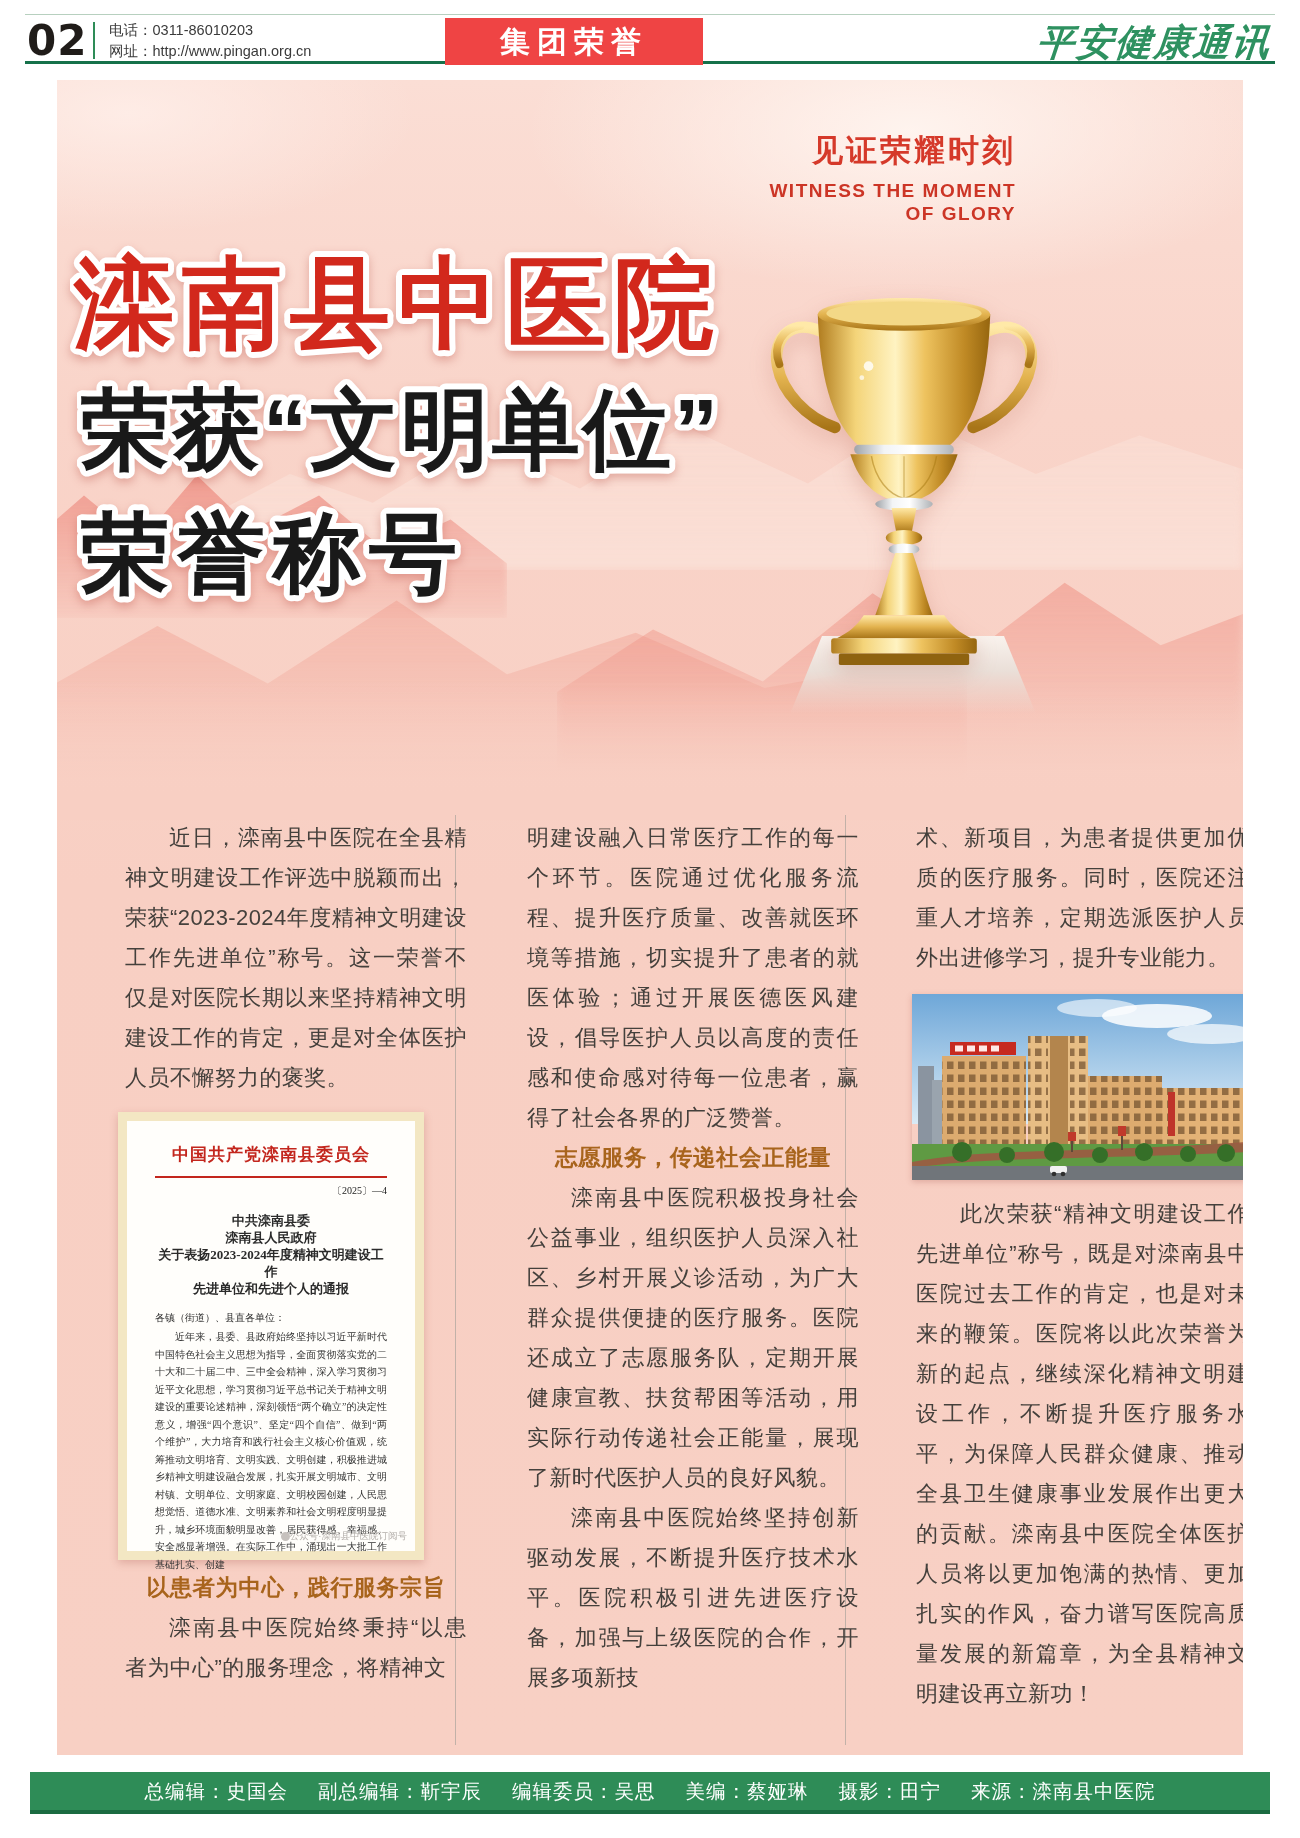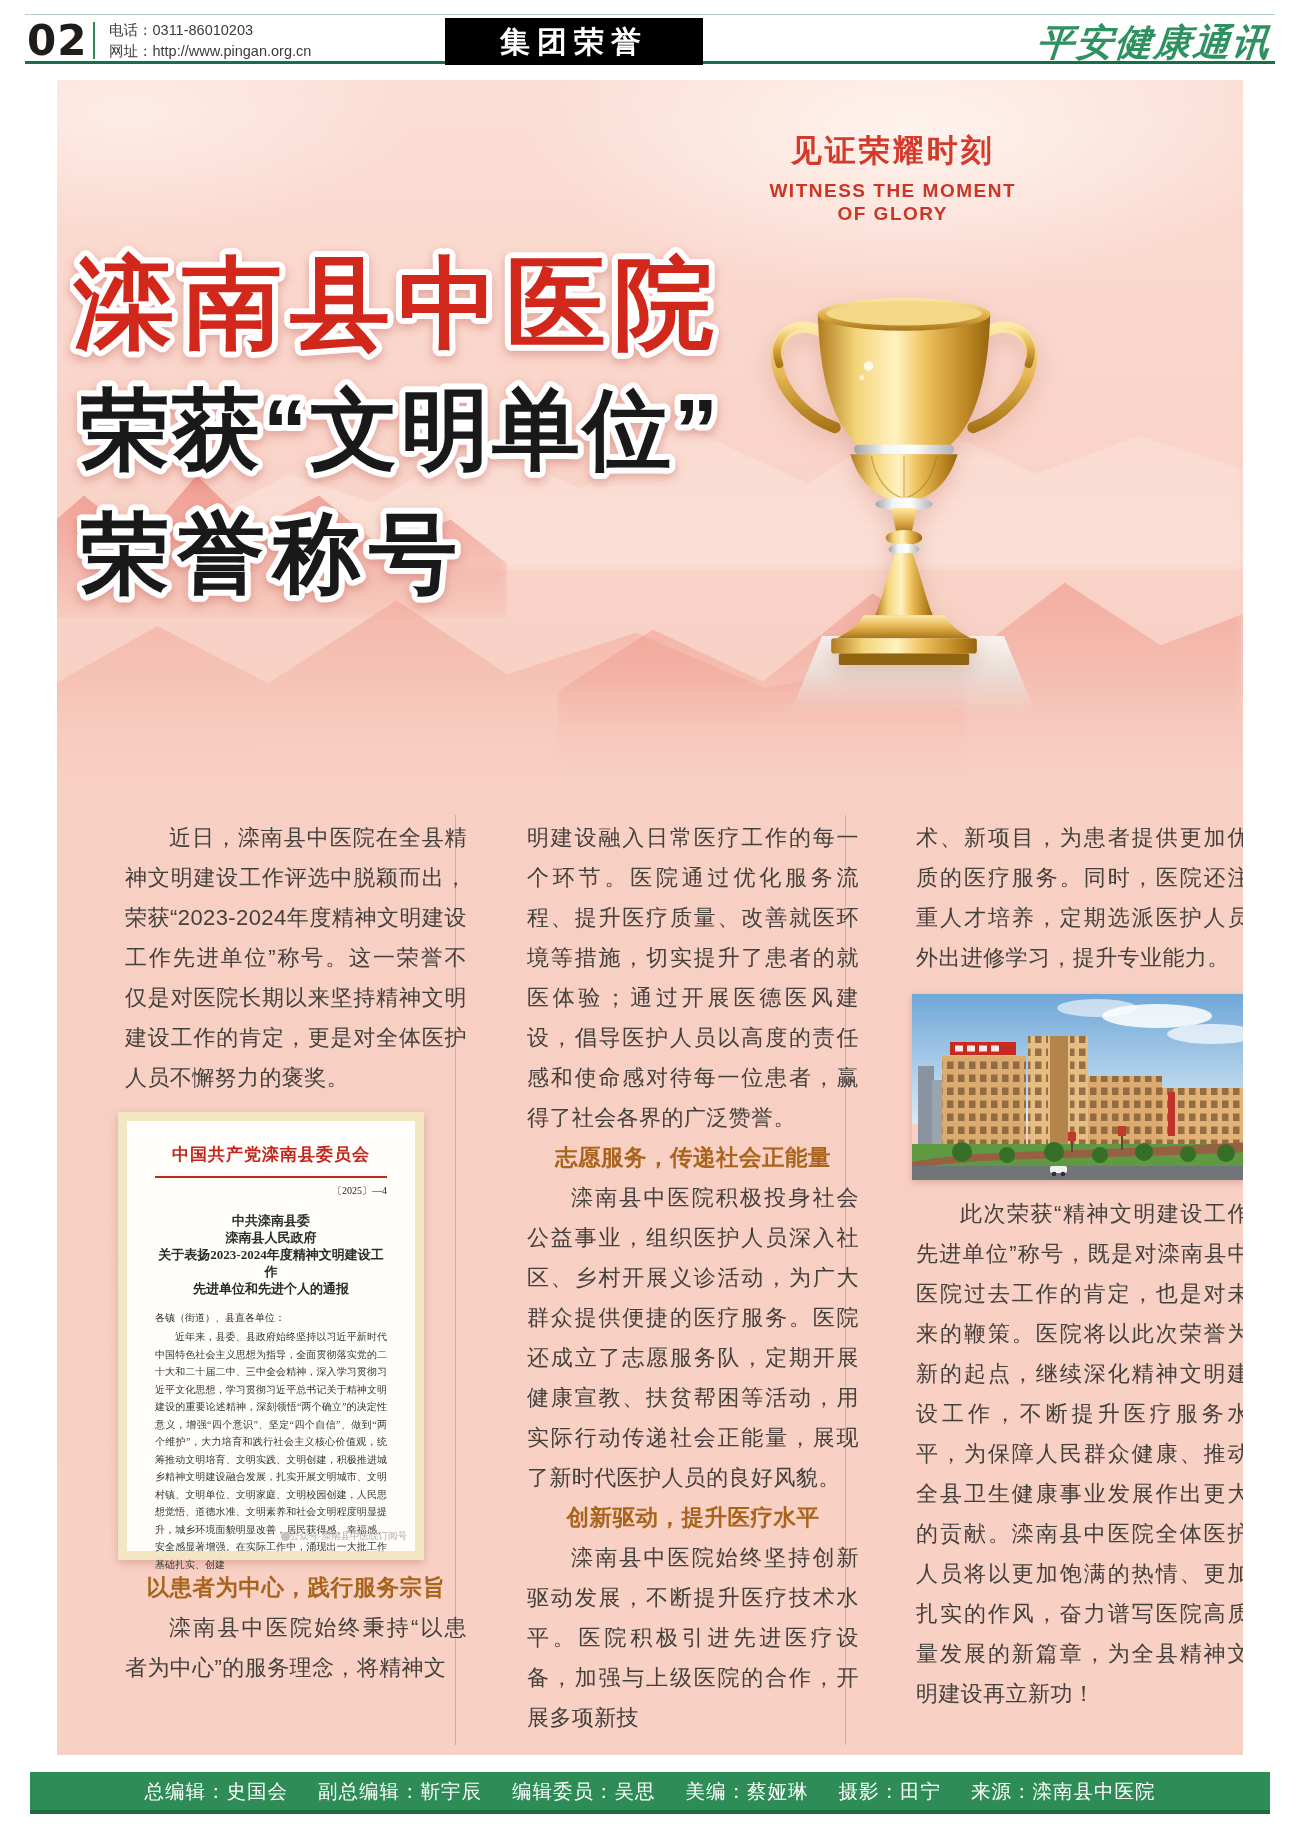--- a/index.html
+++ b/index.html
@@ -7,21 +7,21 @@
   .page { position:relative; width:1300px; height:1838px; background:#fff; overflow:hidden;
           font-family:"Liberation Sans", sans-serif; }
 
   
   .header { position:absolute; left:25px; top:14px; width:1250px; height:50px;
             border-top:1px solid #b7d0bf; border-bottom:3px solid #15714a; }
   .pageno { position:absolute; left:2px; top:1px; font-size:42px; font-weight:900; color:#201c19;
             font-family:"DejaVu Sans", sans-serif; letter-spacing:1px; }
   .pagediv { position:absolute; left:68px; top:7px; width:2px; height:37px; background:#2e8c57; }
   .contact { position:absolute; left:84px; top:5px; font-size:14.5px; color:#3a3a3a; line-height:21px; }
-  .badge { position:absolute; left:420px; top:3px; width:258px; height:47px; background:#000000;
+  .badge { position:absolute; left:420px; top:3px; width:258px; height:47px; background:#ef4444;
            color:#fff; font-size:30px; font-weight:700; letter-spacing:7px; text-align:center; line-height:47px; }
   .masthead { position:absolute; right:4px; top:3px; font-size:37px; font-weight:700; color:#2e9160;
               font-family:"Liberation Serif", serif; font-style:italic; transform:skewX(-5deg);
               letter-spacing:2px; }
 
   
   .poster { position:absolute; left:57px; top:80px; width:1186px; height:1675px; overflow:hidden;
     background:
       radial-gradient(ellipse 620px 260px at 72% 3%, rgba(255,246,241,.9) 0%, rgba(255,246,241,0) 62%),
       radial-gradient(ellipse 480px 200px at 6% 2%, rgba(255,241,236,.75) 0%, rgba(255,241,236,0) 60%),
@@ -43,21 +43,21 @@
   .m-wash { left:0; top:600px; width:1186px; height:140px;
     background:linear-gradient(180deg, rgba(248,207,195,0), #f8cfc3 82%); }
 
   .pedestal { position:absolute; left:733px; top:556px; width:246px; height:78px;
     clip-path:polygon(13% 0,87% 0,100% 100%,0 100%);
     background:linear-gradient(180deg,#f9f2ed 0%,#eadfd8 45%, rgba(234,223,216,0) 100%); }
 
   .trophy { position:absolute; left:712px; top:198px; width:270px; height:412px;
             filter:drop-shadow(0 8px 10px rgba(180,90,70,.25)); }
 
-  .eyebrow { position:absolute; right:227px; top:50px; text-align:center; }
+  .eyebrow { position:absolute; right:227px; top:50px; text-align:right; }
   .eyebrow-cn { font-size:31px; font-weight:800; color:#d5392a; letter-spacing:3px; }
   .eyebrow-en { margin-top:7px; font-size:19px; font-weight:700; color:#cc3526;
                 letter-spacing:1.5px; line-height:23px; }
 
   .title-svg { position:absolute; filter:drop-shadow(0 4px 5px rgba(190,90,80,.4)); }
   .t1 { left:13px; top:150px; }
   .t2 { left:20px; top:278px; }
   .t3 { left:20px; top:402px; }
 
   
@@ -214,21 +214,20 @@
       </div>
 
       <h3 class="subhead">以患者为中心，践行服务宗旨</h3>
       <p class="body-text indent">滦南县中医院始终秉持“以患者为中心”的服务理念，将精神文</p>
     </div>
 
     <div class="col col2">
       <p class="body-text">明建设融入日常医疗工作的每一个环节。医院通过优化服务流程、提升医疗质量、改善就医环境等措施，切实提升了患者的就医体验；通过开展医德医风建设，倡导医护人员以高度的责任感和使命感对待每一位患者，赢得了社会各界的广泛赞誉。</p>
       <h3 class="subhead">志愿服务，传递社会正能量</h3>
       <p class="body-text indent">滦南县中医院积极投身社会公益事业，组织医护人员深入社区、乡村开展义诊活动，为广大群众提供便捷的医疗服务。医院还成立了志愿服务队，定期开展健康宣教、扶贫帮困等活动，用实际行动传递社会正能量，展现了新时代医护人员的良好风貌。</p>
-      <h3 class="subhead">创新驱动，提升医疗水平</h3>
       <p class="body-text indent">滦南县中医院始终坚持创新驱动发展，不断提升医疗技术水平。医院积极引进先进医疗设备，加强与上级医院的合作，开展多项新技</p>
     </div>
 
     <div class="col col3">
       <p class="body-text">术、新项目，为患者提供更加优质的医疗服务。同时，医院还注重人才培养，定期选派医护人员外出进修学习，提升专业能力。</p>
 
       <svg class="photo" viewBox="0 0 334 186">
         <defs>
           <linearGradient id="sky" x1="0" y1="0" x2="0" y2="1">
             <stop offset="0" stop-color="#6ea7d8"></stop>

